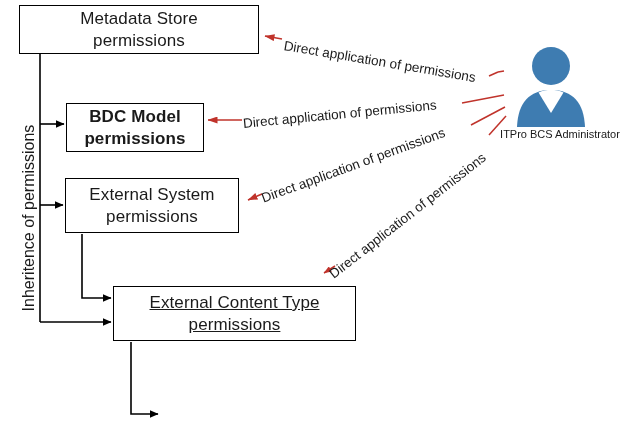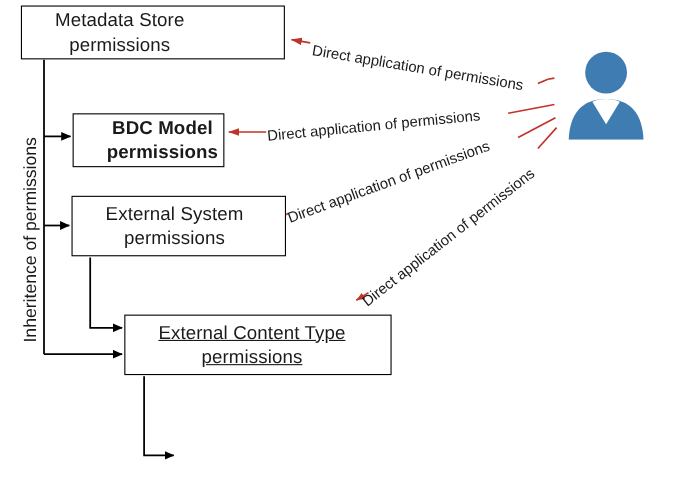--- a/index.html
+++ b/index.html
@@ -18,38 +18,37 @@
     background: #ffffff;
     overflow: hidden;
   }
   .box {
     position: absolute;
     box-sizing: border-box;
     border: 1.6px solid #000000;
     background: #ffffff;
     display: flex;
     align-items: center;
-    justify-content: flex-start;
+    justify-content: center;
     text-align: center;
     color: #1a1a1a;
     font-family: "Liberation Sans", sans-serif;
     font-size: 17px;
     line-height: 1.28;
     letter-spacing: 0.1px;
     z-index: 6;
-    padding-left: 24px;
   }
   .box-label {
     display: block;
     padding: 0 6px;
     white-space: pre-line;
   }
   #box-metadata { left: 19px;  top: 5px;   width: 240px; height: 49px; }
   #box-bdc      { left: 66px;  top: 103px; width: 138px; height: 49px; font-weight: bold; }
-  #box-extsys   { left: 65px;  top: 178px; width: 195px; height: 55px; }
+  #box-extsys   { left: 65px;  top: 178px; width: 174px; height: 55px; }
   #box-ect      { left: 113px; top: 286px; width: 243px; height: 55px; text-decoration: underline; }
   #box-methods  { left: 160px; top: 387px; width: 241px; height: 51px; }
 
   #inheritance-label {
     position: absolute;
     left: -79px;
     top: 207px;
     width: 220px;
     height: 22px;
     transform: rotate(-90deg);
@@ -186,14 +185,15 @@
   <div class="red-label" id="red-label-1">Direct application of permissions</div>
   <div class="red-label" id="red-label-2">Direct application of permissions</div>
   <div class="red-label" id="red-label-3">Direct application of permissions</div>
 
   <svg id="avatar" viewBox="0 0 80 82">
     <circle cx="40" cy="21" r="19" fill="#3E7CB1"></circle>
     <path d="M40,45 C18,45 7,58 6,82 L74,82 C73,58 62,45 40,45 Z" fill="#3E7CB1"></path>
     <path d="M27.5,47.5 L40,68 L52.5,47.5 C48.5,45.6 44.4,45 40,45 C35.6,45 31.5,45.6 27.5,47.5 Z" fill="#ffffff"></path>
   </svg>
 
+  <div id="avatar-caption">ITPro BCS Administrator</div>
 
 </div>
 
 </body></html>

